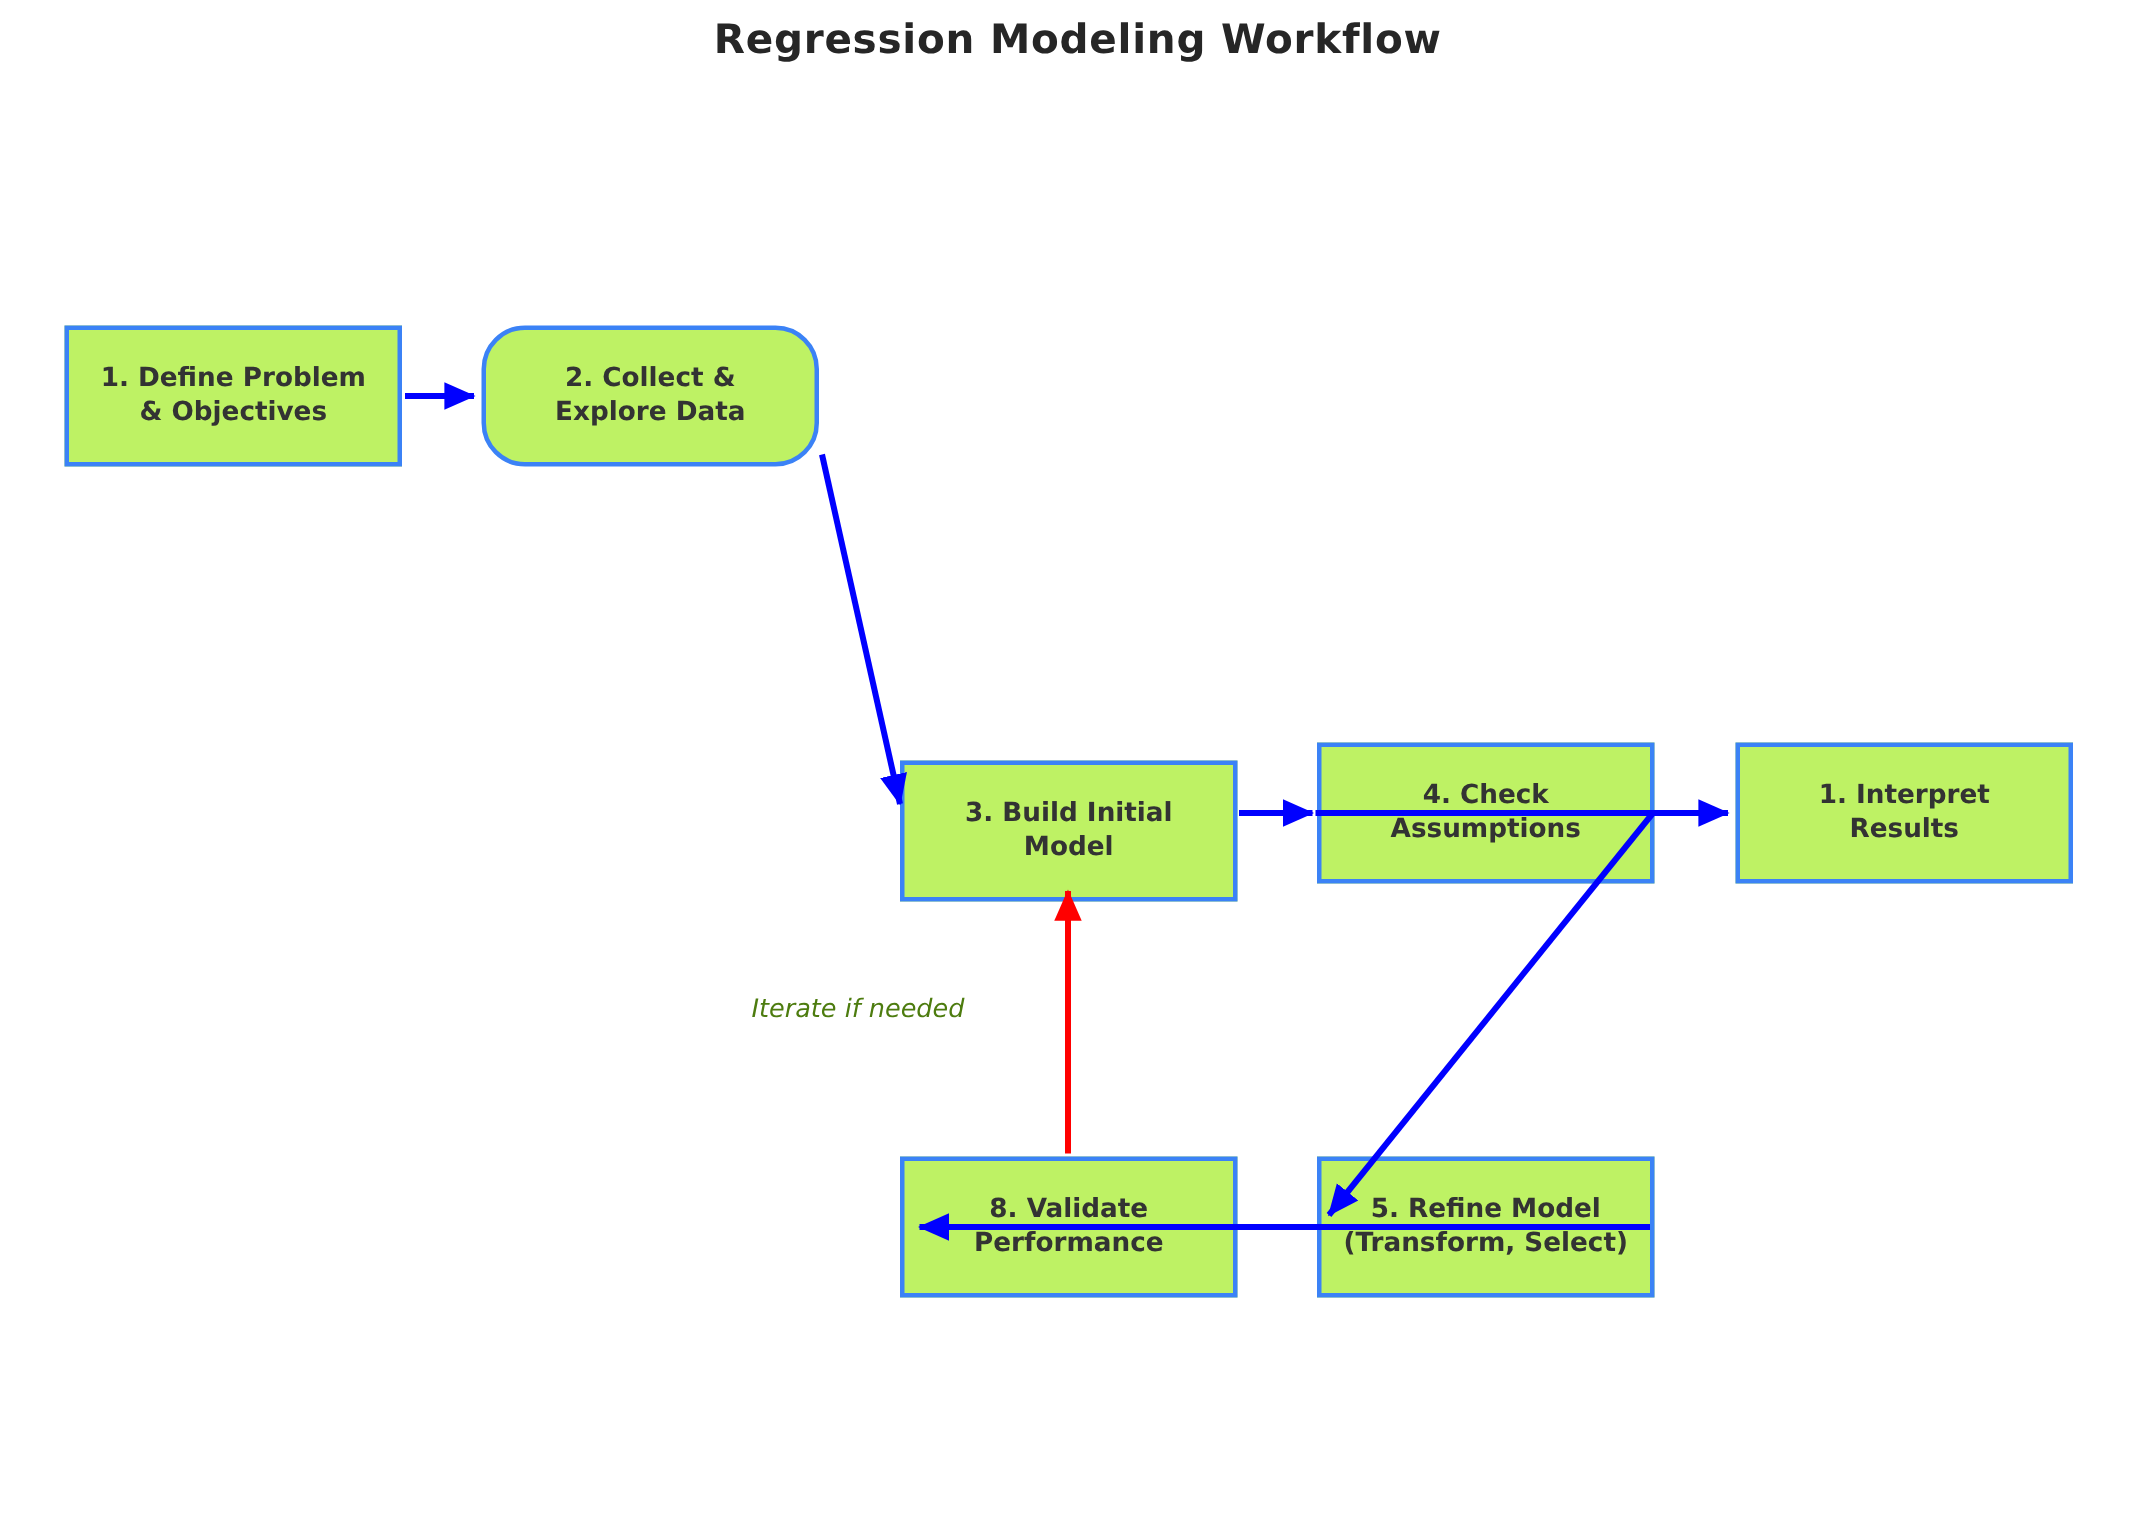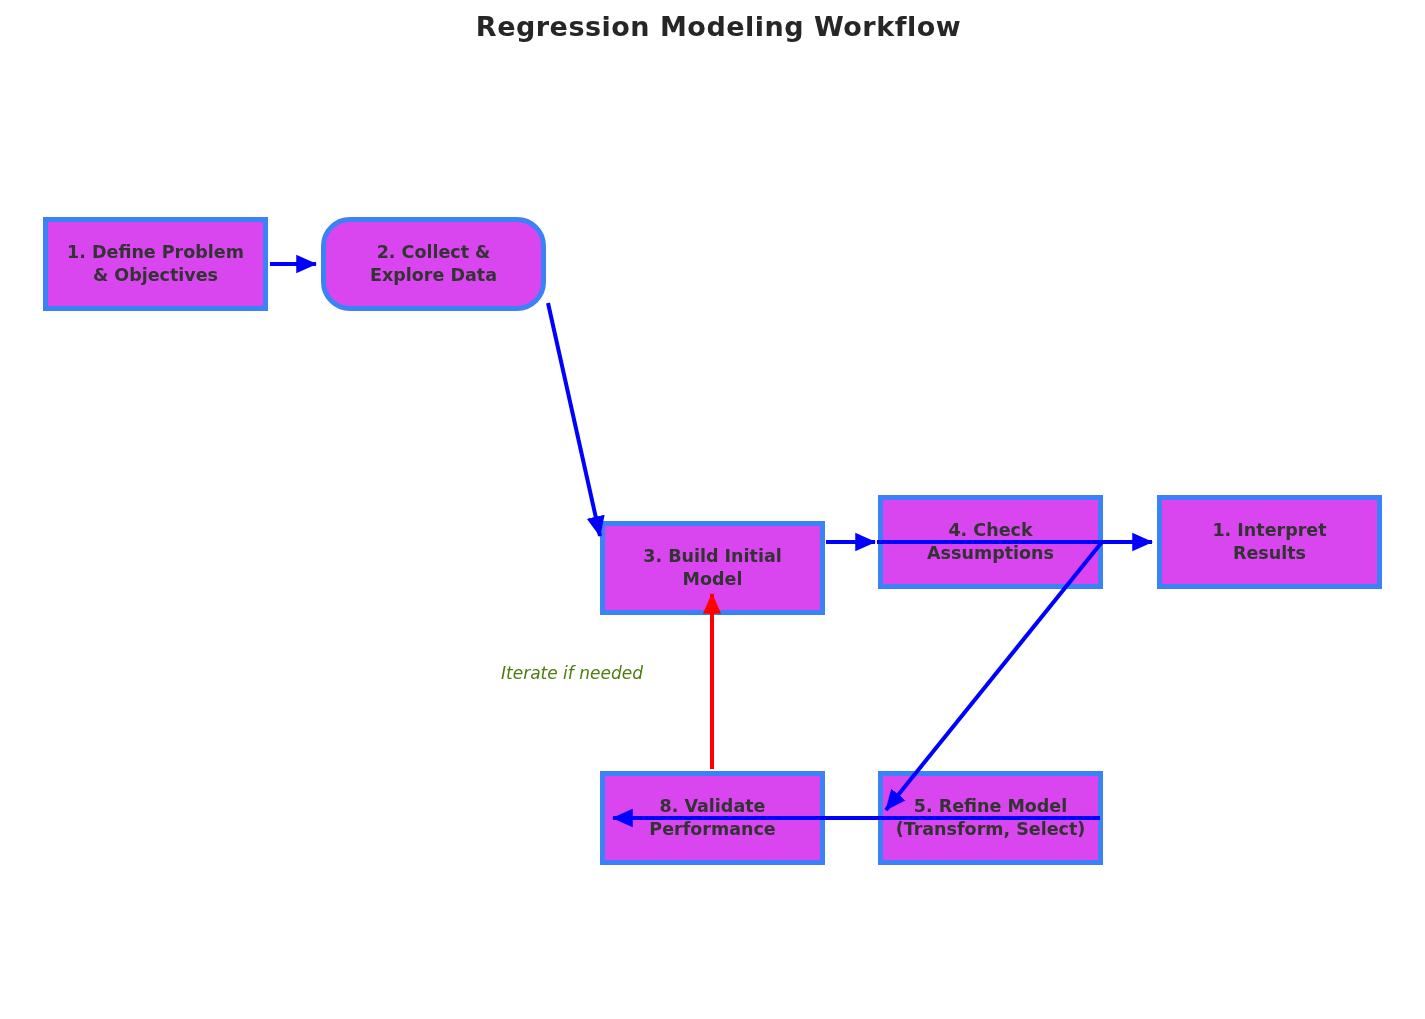--- a/index.html
+++ b/index.html
@@ -21,36 +21,36 @@
     font-size: 27px;
     font-weight: bold;
     color: #262626;
     letter-spacing: 0.5px;
   }
   .node {
     position: absolute;
     width: 225px;
     height: 94px;
     box-sizing: border-box;
-    background: #d946ef;
-    border: 5px solid #3b82f6;
+    background: #bef264;
+    border: 3px solid #3b82f6;
     display: flex;
     align-items: center;
     justify-content: center;
     text-align: center;
     font-size: 17.5px;
     font-weight: bold;
     line-height: 1.3;
     color: #333333;
     white-space: pre-line;
     z-index: 1;
   }
   .n1 { left: 43px;   top: 217px; }
   .n2 { left: 321px;  top: 217px; border-radius: 29px; }
-  .n3 { left: 600px;  top: 521px; }
+  .n3 { left: 600px;  top: 507px; }
   .n4 { left: 878px;  top: 495px; }
   .n7 { left: 1157px; top: 495px; }
   .n6 { left: 600px;  top: 771px; }
   .n5 { left: 878px;  top: 771px; }
   .arrows {
     position: absolute;
     left: 0; top: 0;
     width: 1425px;
     height: 1019px;
     z-index: 2;

